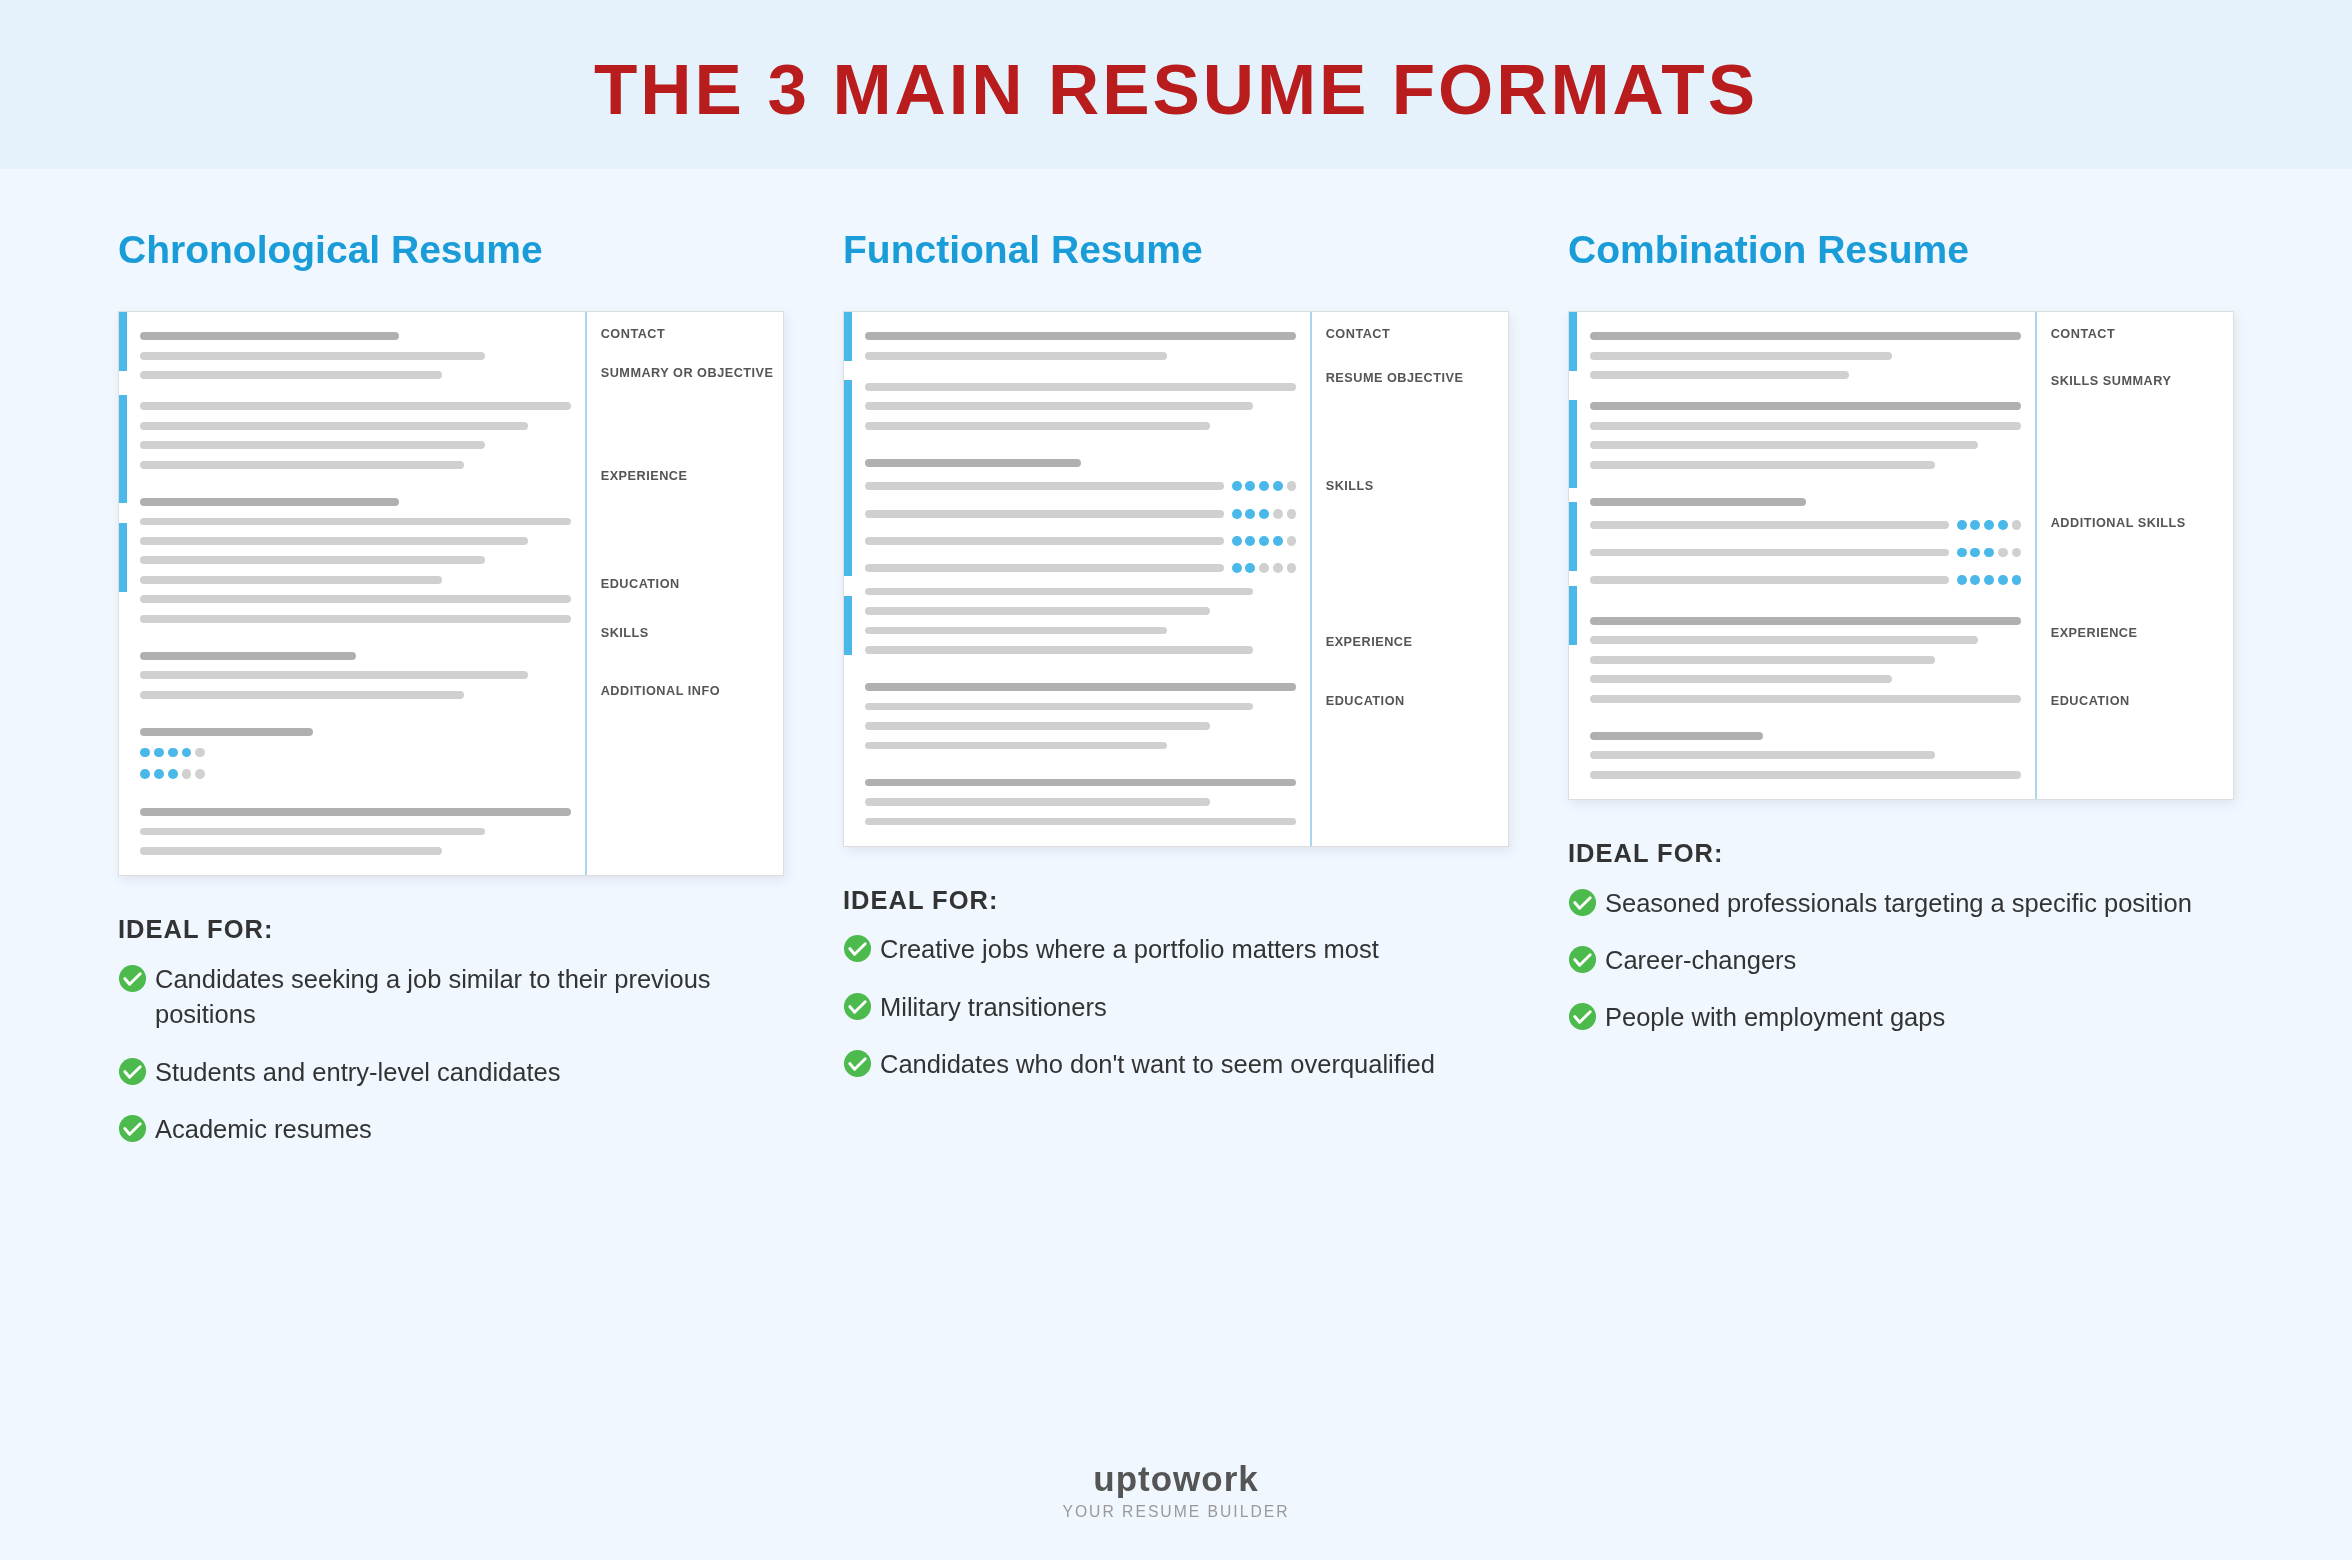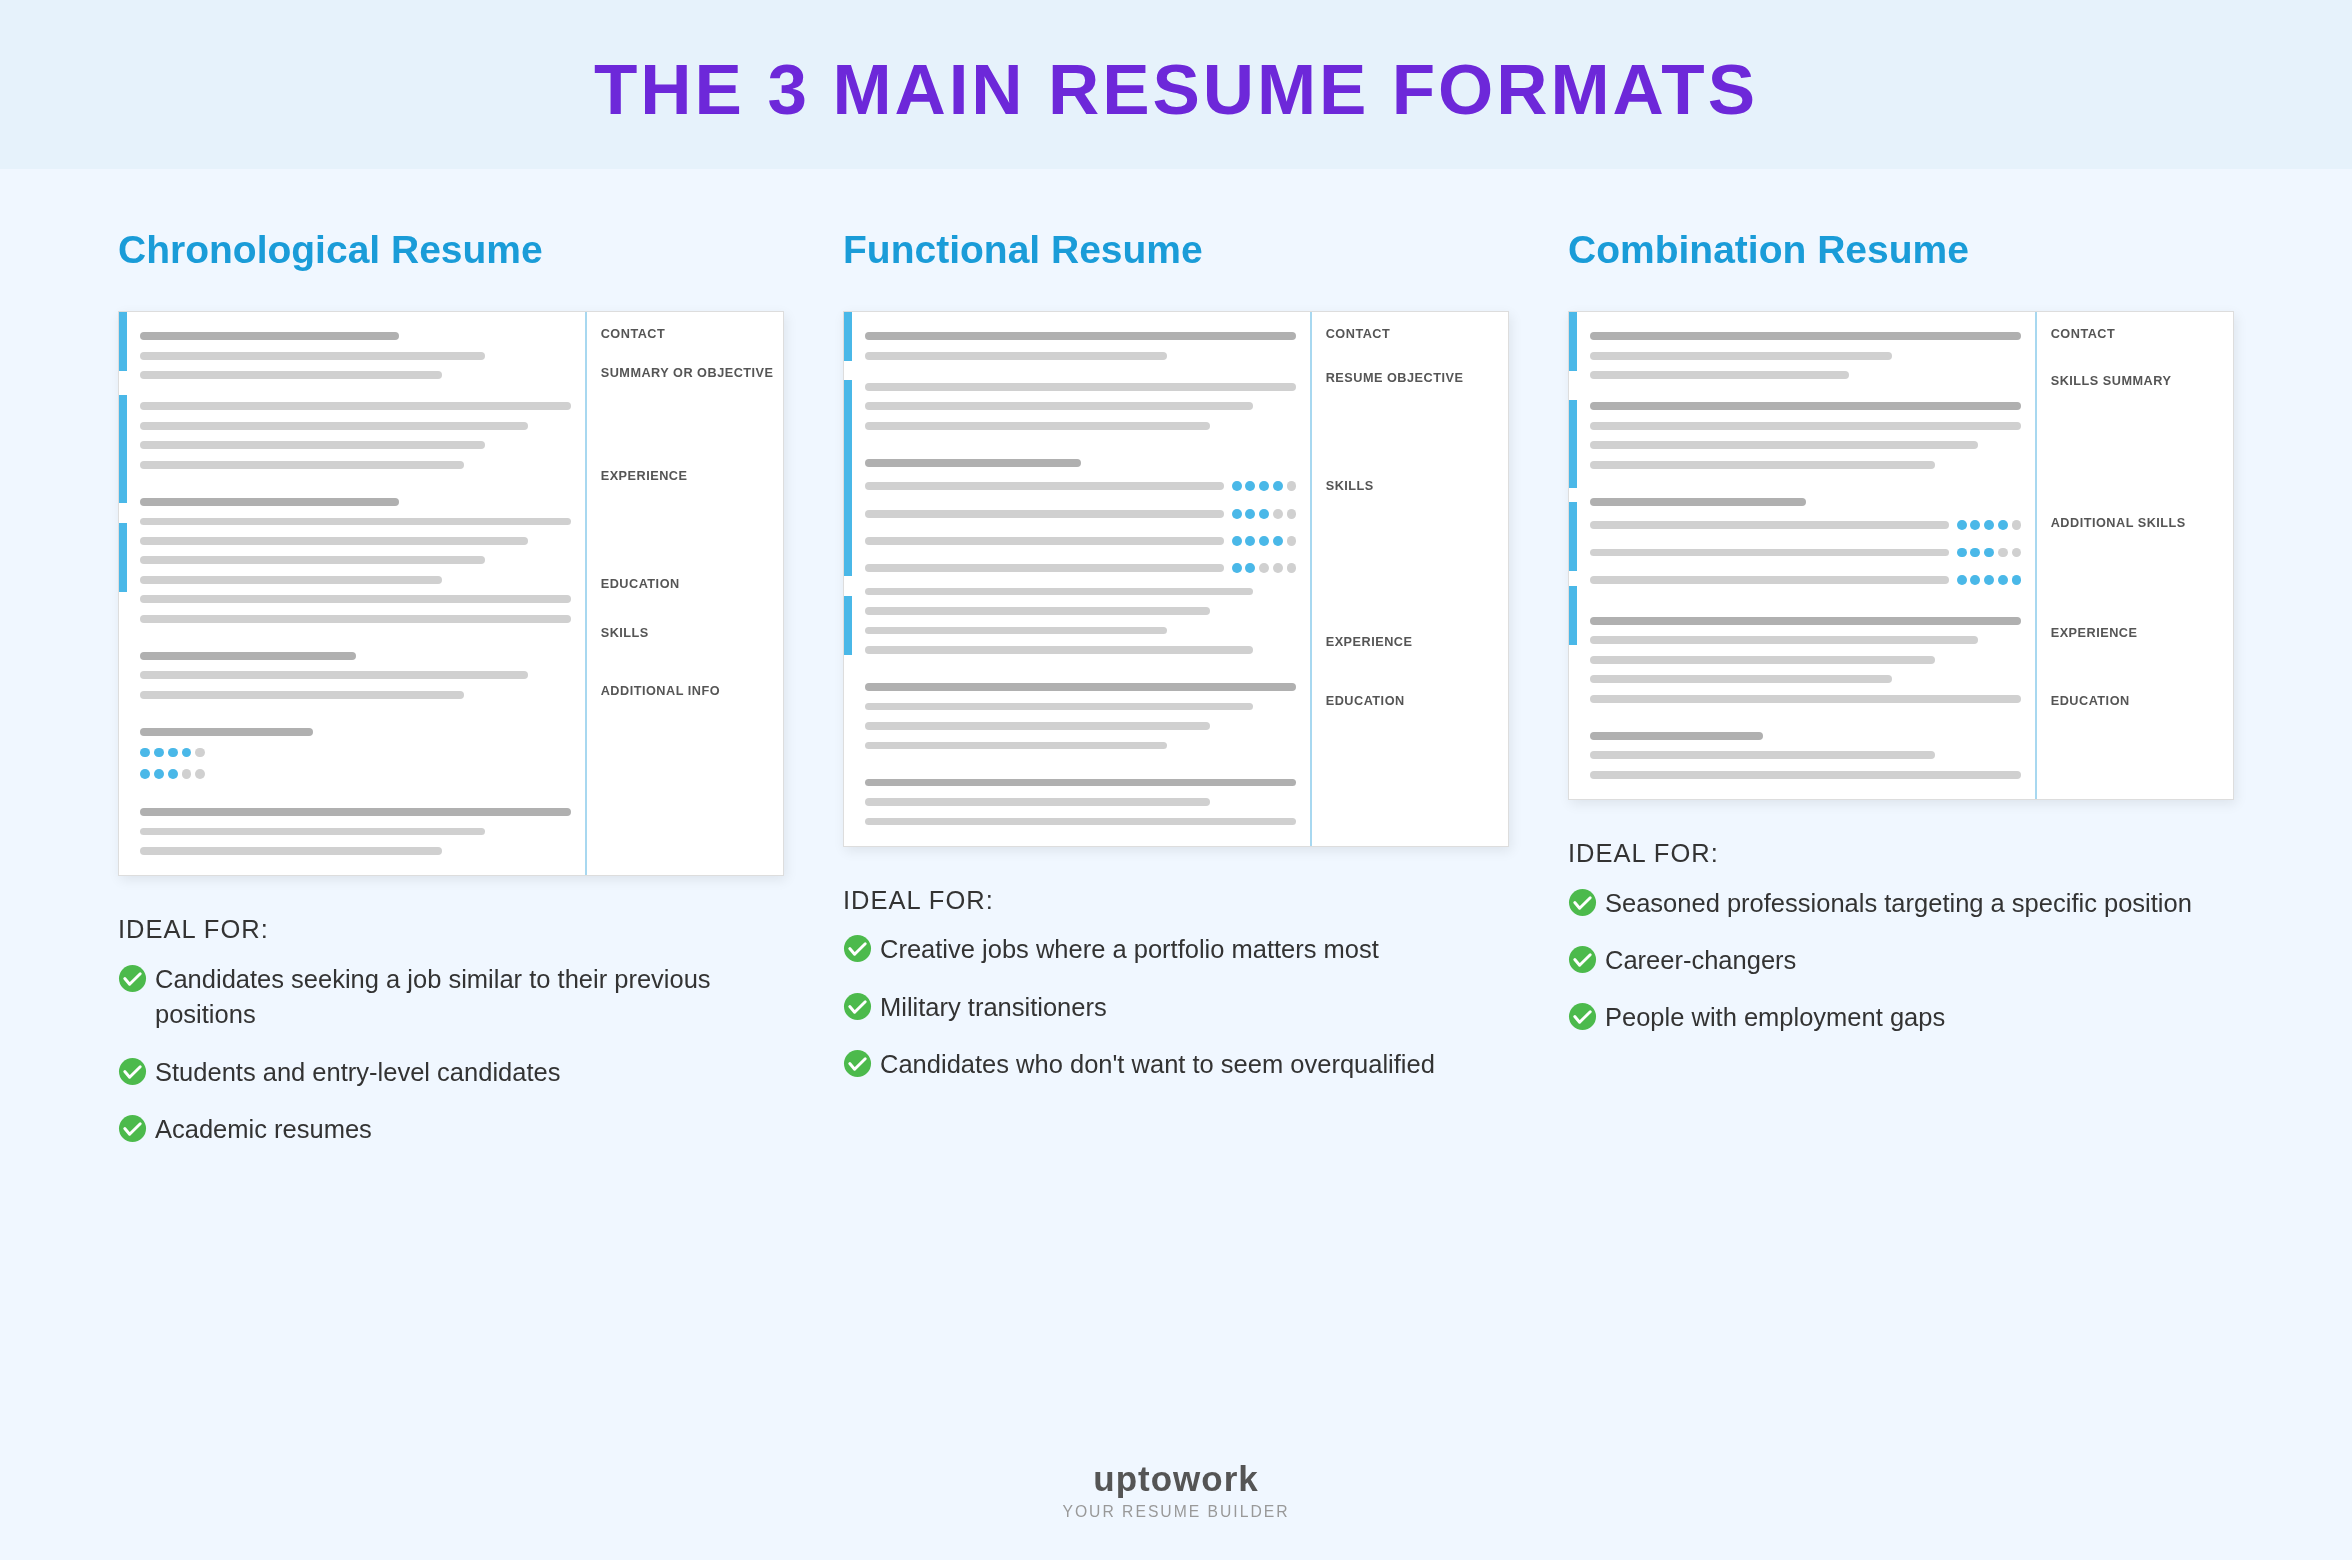--- a/index.html
+++ b/index.html
@@ -17,21 +17,21 @@
     .header-band {
       width: 100%;
       background: #e6f2fb;
       padding: 49px 0 39px;
       text-align: center;
     }
 
     .main-title {
       font-size: 71px;
       font-weight: 900;
-      color: #6d28d9;
+      color: #b91c1c;
       letter-spacing: 2.9px;
       text-transform: uppercase;
     }
 
     .content-area {
       width: 100%;
       padding: 59px 118px 59px;
       display: flex;
       gap: 59px;
       justify-content: center;
@@ -124,21 +124,21 @@
     .dot.filled { background: #4ab8e8; }
     .dot.empty { background: #d0d0d0; }
 
     
     .ideal-section {
       margin-top: 9.8px;
     }
 
     .ideal-label {
       font-size: 25.5px;
-      font-weight: 400;
+      font-weight: 700;
       color: #333;
       text-transform: uppercase;
       letter-spacing: 1px;
       margin-bottom: 17.6px;
     }
 
     .check-item {
       display: flex;
       align-items: flex-start;
       gap: 8px;

